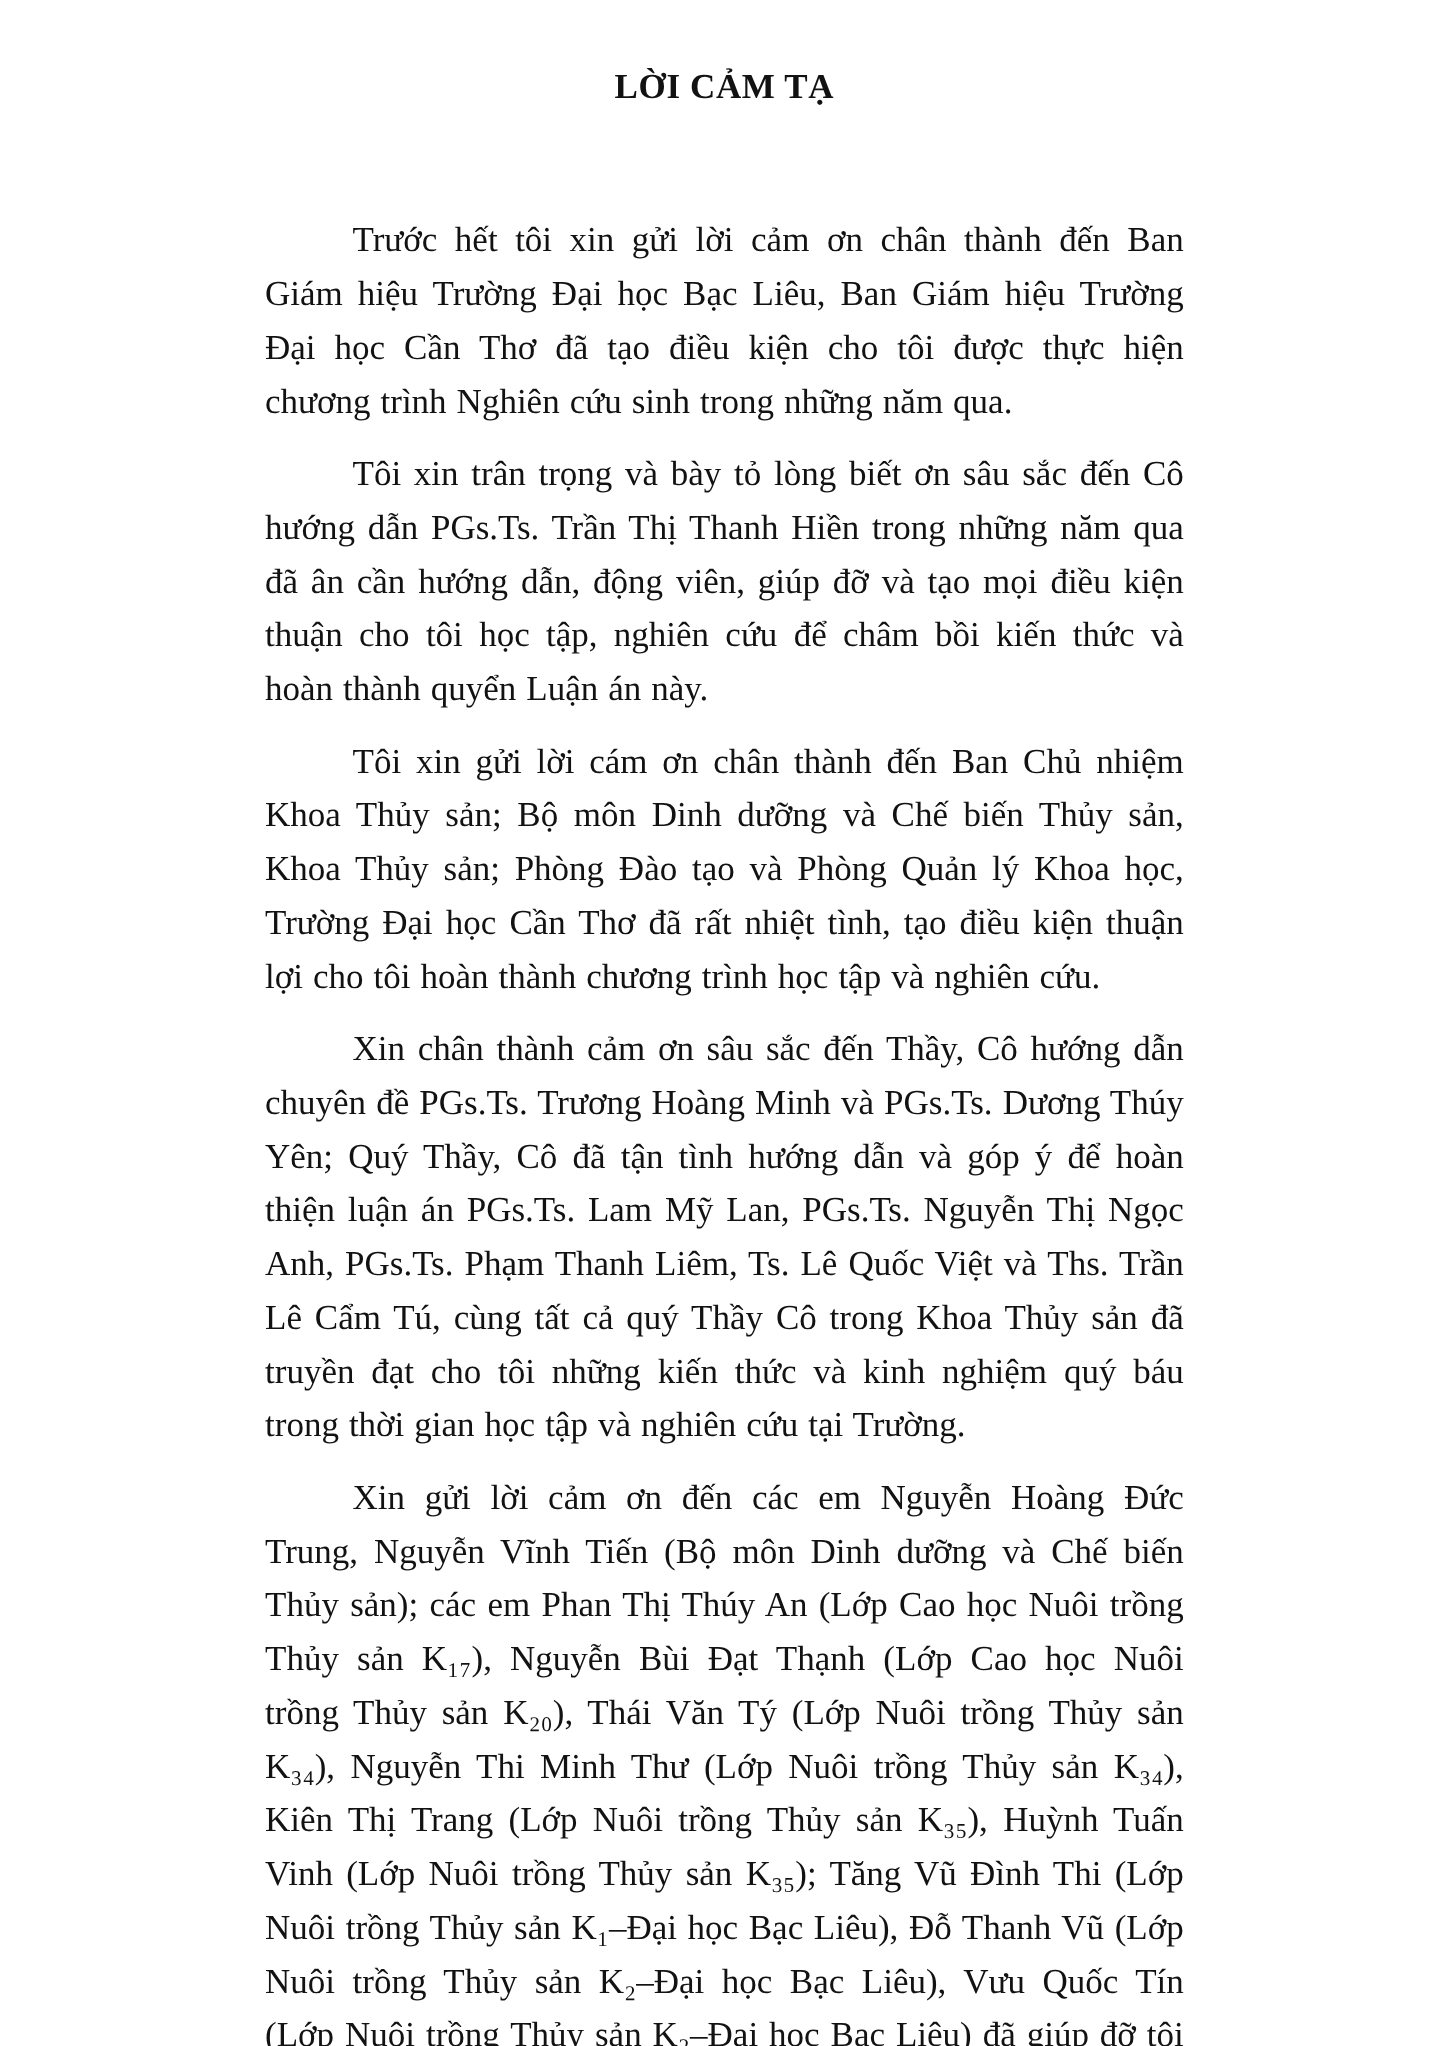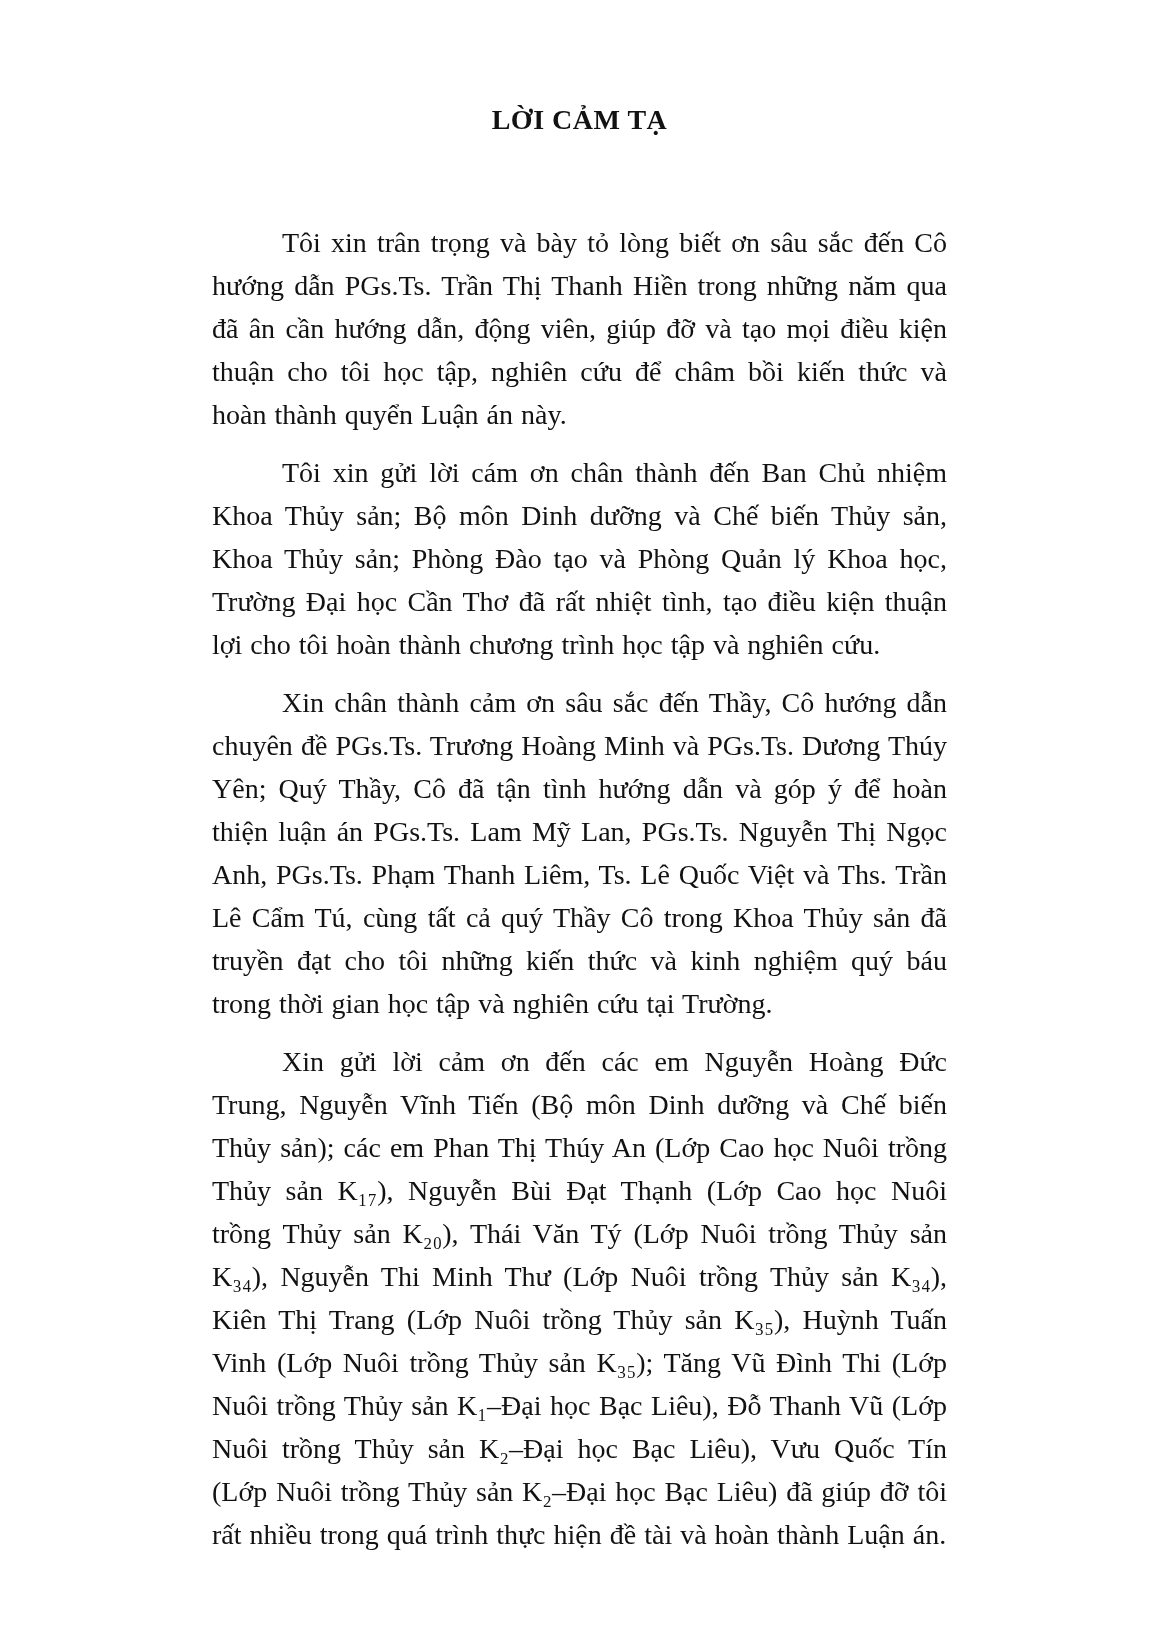--- a/index.html
+++ b/index.html
@@ -11,21 +11,21 @@
     width: 1158px;
     height: 1637px;
     overflow: hidden;
     font-family: "Liberation Serif", "DejaVu Serif", serif;
     color: #121212;
   }
   .page {
     box-sizing: border-box;
     width: 1042px;
     height: 1637px;
-    padding: 98px 95px 0 212px;
+    padding: 48px 95px 0 212px;
     background: #ffffff;
   }
   .doc-title {
     margin: 0 0 80px 0;
     font-size: 28px;
     line-height: 43px;
     font-weight: bold;
     text-align: center;
     letter-spacing: 0.5px;
   }
@@ -38,20 +38,21 @@
     word-spacing: 1px;
   }
 </style>
 </head>
 <body>
 
 <div class="page">
 
   <h1 class="doc-title">LỜI CẢM TẠ</h1>
 
+  <p class="body-para">Trước hết tôi xin gửi lời cảm ơn chân thành đến Ban Giám hiệu Trường Đại học Bạc Liêu, Ban Giám hiệu Trường Đại học Cần Thơ đã tạo điều kiện cho tôi được thực hiện chương trình Nghiên cứu sinh trong những năm qua.</p>
 
   <p class="body-para">Tôi xin trân trọng và bày tỏ lòng biết ơn sâu sắc đến Cô hướng dẫn PGs.Ts. Trần Thị Thanh Hiền trong những năm qua đã ân cần hướng dẫn, động viên, giúp đỡ và tạo mọi điều kiện thuận cho tôi học tập, nghiên cứu để châm bồi kiến thức và hoàn thành quyển Luận án này.</p>
 
   <p class="body-para">Tôi xin gửi lời cám ơn chân thành đến Ban Chủ nhiệm Khoa Thủy sản; Bộ môn Dinh dưỡng và Chế biến Thủy sản, Khoa Thủy sản; Phòng Đào tạo và Phòng Quản lý Khoa học, Trường Đại học Cần Thơ đã rất nhiệt tình, tạo điều kiện thuận lợi cho tôi hoàn thành chương trình học tập và nghiên cứu.</p>
 
   <p class="body-para">Xin chân thành cảm ơn sâu sắc đến Thầy, Cô hướng dẫn chuyên đề PGs.Ts. Trương Hoàng Minh và PGs.Ts. Dương Thúy Yên; Quý Thầy, Cô đã tận tình hướng dẫn và góp ý để hoàn thiện luận án PGs.Ts. Lam Mỹ Lan, PGs.Ts. Nguyễn Thị Ngọc Anh, PGs.Ts. Phạm Thanh Liêm, Ts. Lê Quốc Việt và Ths. Trần Lê Cẩm Tú, cùng tất cả quý Thầy Cô trong Khoa Thủy sản đã truyền đạt cho tôi những kiến thức và kinh nghiệm quý báu trong thời gian học tập và nghiên cứu tại Trường.</p>
 
   <p class="body-para">Xin gửi lời cảm ơn đến các em Nguyễn Hoàng Đức Trung, Nguyễn Vĩnh Tiến (Bộ môn Dinh dưỡng và Chế biến Thủy sản); các em Phan Thị Thúy An (Lớp Cao học Nuôi trồng Thủy sản K₁₇), Nguyễn Bùi Đạt Thạnh (Lớp Cao học Nuôi trồng Thủy sản K₂₀), Thái Văn Tý (Lớp Nuôi trồng Thủy sản K₃₄), Nguyễn Thi Minh Thư (Lớp Nuôi trồng Thủy sản K₃₄), Kiên Thị Trang (Lớp Nuôi trồng Thủy sản K₃₅), Huỳnh Tuấn Vinh (Lớp Nuôi trồng Thủy sản K₃₅); Tăng Vũ Đình Thi (Lớp Nuôi trồng Thủy sản K₁–Đại học Bạc Liêu), Đỗ Thanh Vũ (Lớp Nuôi trồng Thủy sản K₂–Đại học Bạc Liêu), Vưu Quốc Tín (Lớp Nuôi trồng Thủy sản K₂–Đại học Bạc Liêu) đã giúp đỡ tôi rất nhiều trong quá trình thực hiện đề tài và hoàn thành Luận án.</p>
 
 </div>

